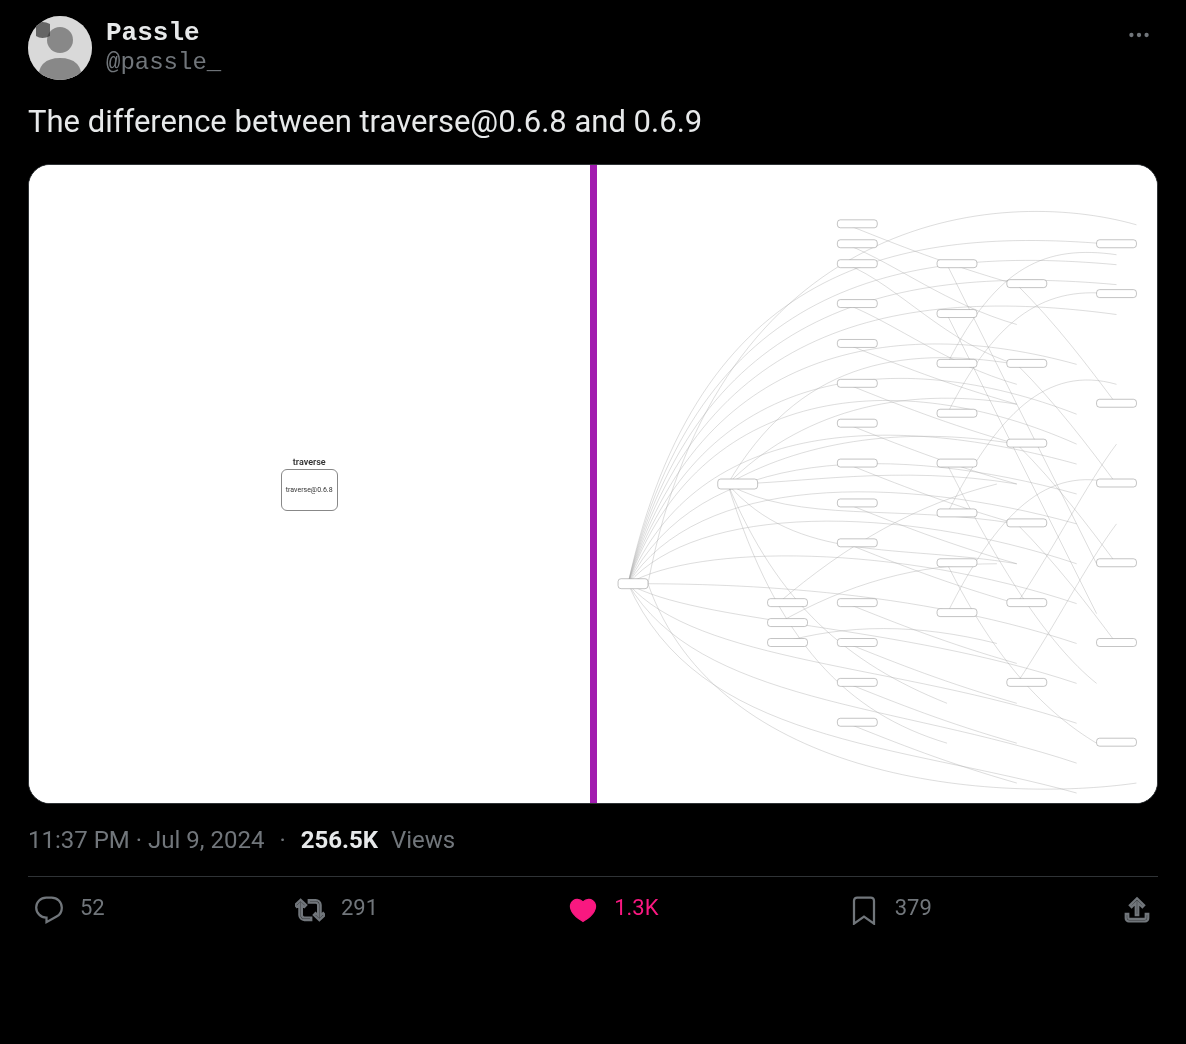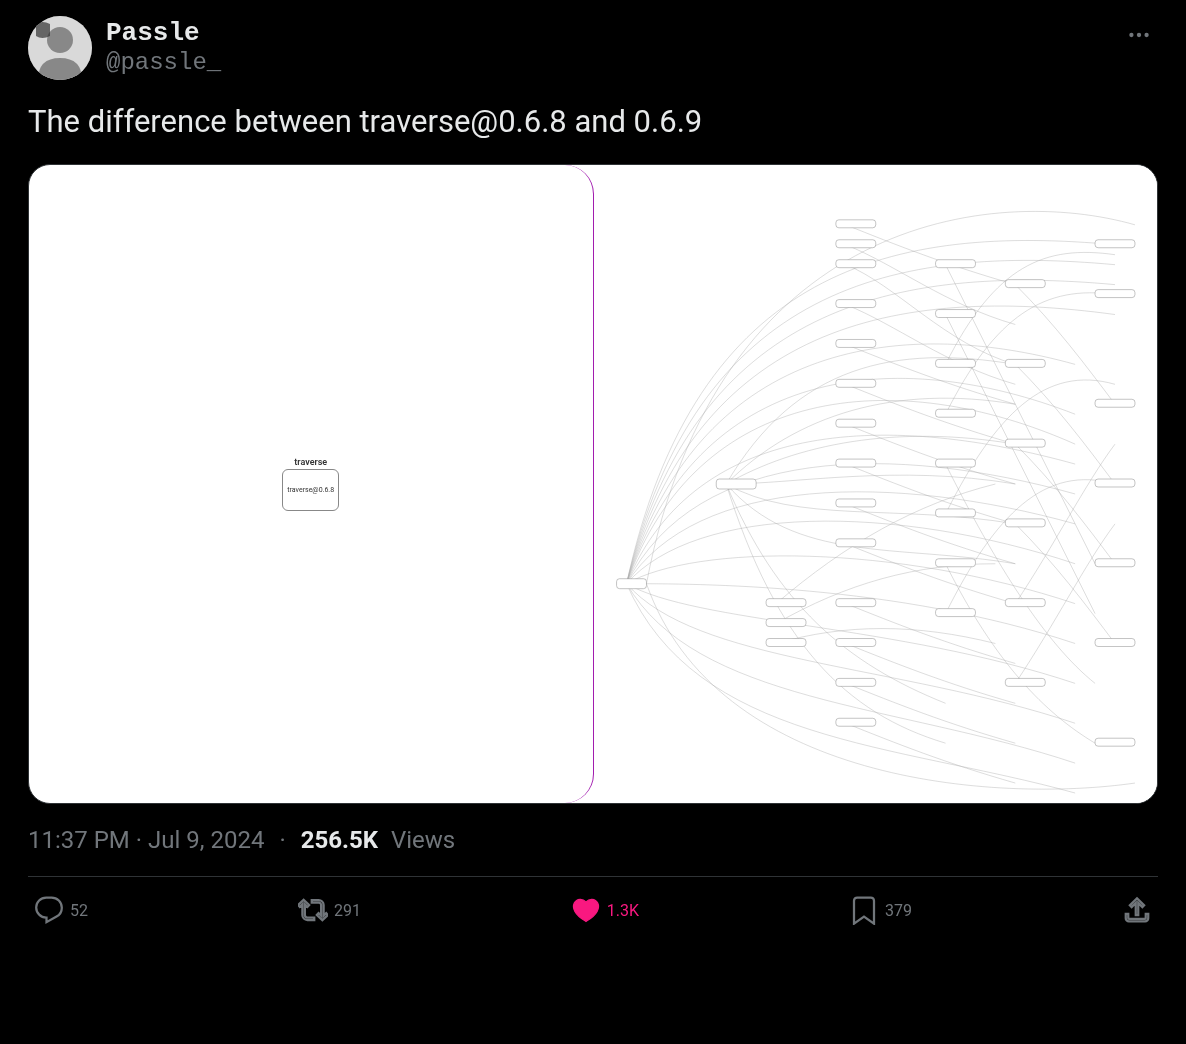--- a/index.html
+++ b/index.html
@@ -22,31 +22,31 @@
     .author { display: flex; flex-direction: column; flex: 1; margin-top: 2px; font-family: Liberation Mono, monospace; }
     .author-name { font-size: 26px; font-weight: 800; color: #e7e9ea; line-height: 1.2; }
     .author-handle { font-size: 24px; color: #71767b; line-height: 1.2; }
     .more-btn { color: #71767b; padding: 6px; cursor: pointer; }
     .body-text { font-size: 31px; color: #e7e9ea; margin-top: 22px; line-height: 1.3; }
     .media {
       margin-top: 22px; border: 1px solid #2f3336; border-radius: 22px;
       overflow: hidden; display: flex; background: #fff; height: 640px;
     }
     .media-pane { flex: 1; position: relative; background: #fff; }
-    .media-pane.left { border-right: 1px solid #a21caf; display: flex; align-items: center; justify-content: center; border-radius: 29px; }
+    .media-pane.left { border-right: 7px solid #a21caf; display: flex; align-items: center; justify-content: center; }
     .single-node { text-align: center; }
     .single-node-title { font-size: 9px; color: #333; font-weight: 600; }
     .single-node-box { font-size: 7px; border: 1px solid #888; border-radius: 6px; padding: 16px 4px; margin-top: 2px; display: inline-block; color: #333; }
     .media-pane.right svg { width: 100%; height: 100%; }
     .meta { margin-top: 22px; font-size: 24px; color: #71767b; display: flex; align-items: center; gap: 13px; flex-wrap: wrap; }
     .meta .sep { margin: 0 2px; }
     .meta .views-count { color: #e7e9ea; font-weight: 700; }
     .divider { border: none; border-top: 1px solid #2f3336; margin-top: 22px; }
     .actions { display: flex; justify-content: space-between; align-items: center; margin-top: 18px; padding: 0 6px; }
-    .action { display: flex; align-items: center; gap: 6px; color: #71767b; font-size: 16px; cursor: pointer; }
+    .action { display: flex; align-items: flex-start; gap: 16px; color: #71767b; font-size: 22px; cursor: pointer; }
     .action.liked { color: #f91880; }
     .action svg { width: 30px; height: 30px; }
     .action.liked svg { fill: #f91880; stroke: #f91880; }
     .node { fill: #fff; stroke: #888; stroke-width: 0.5; }
     .edge { fill: none; stroke: #aaa; stroke-width: 0.4; }
   </style>
 </head>
 <body>
 
 <article class="tweet">

